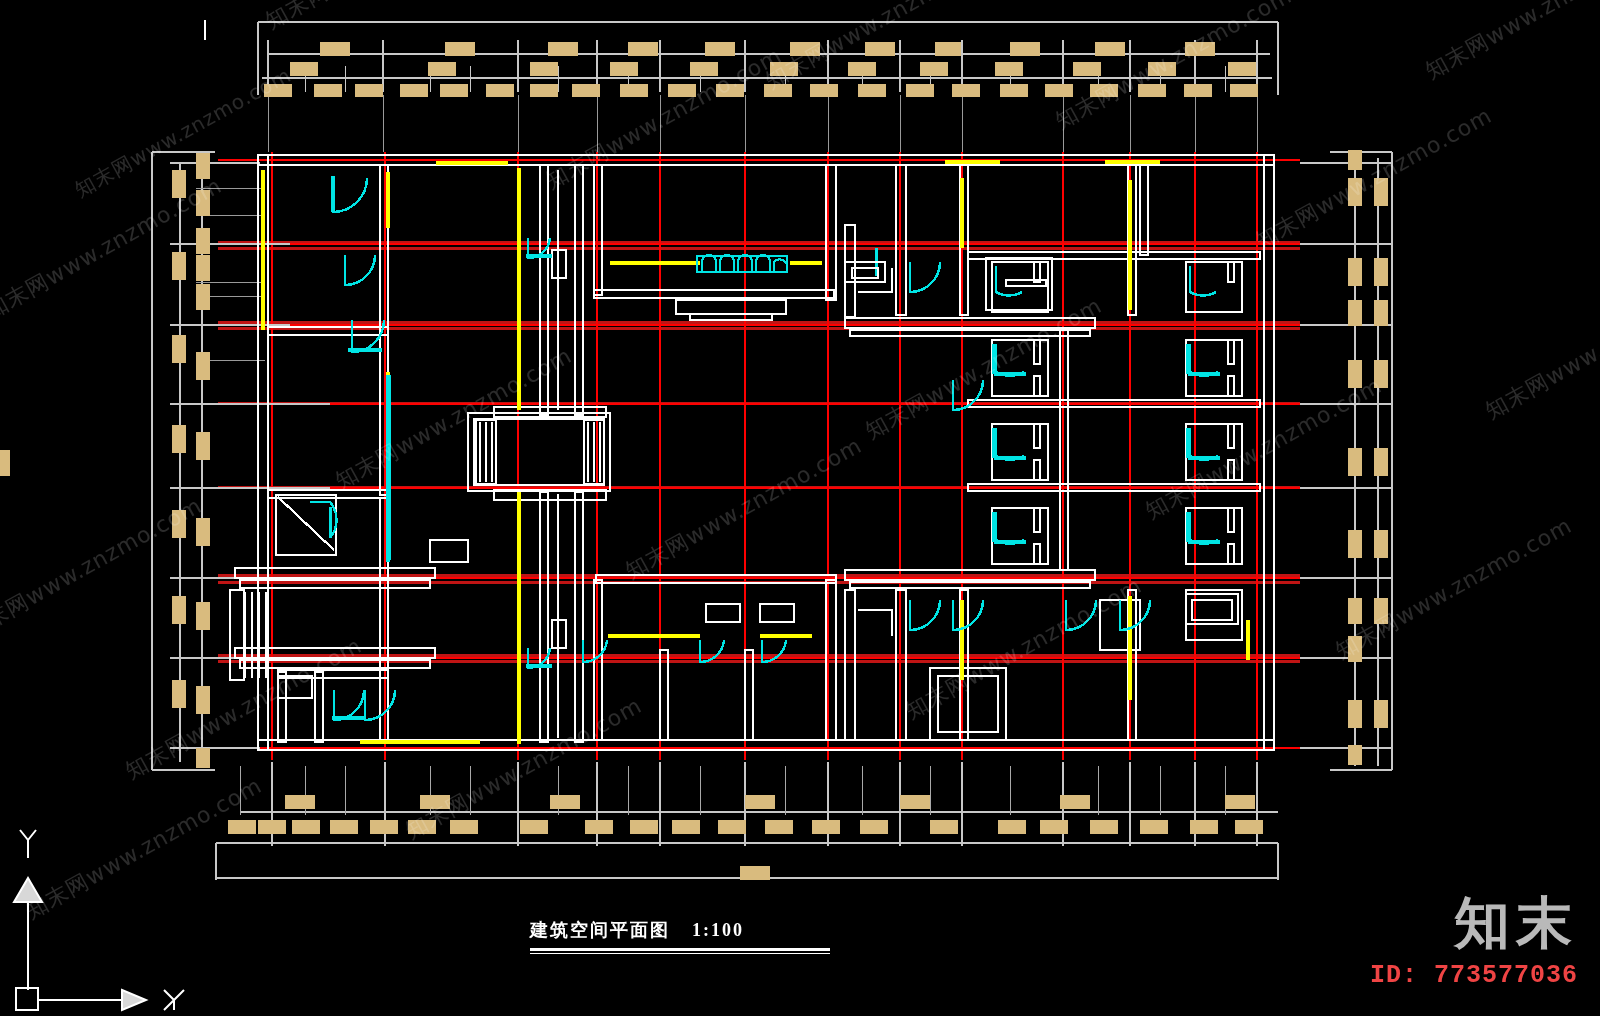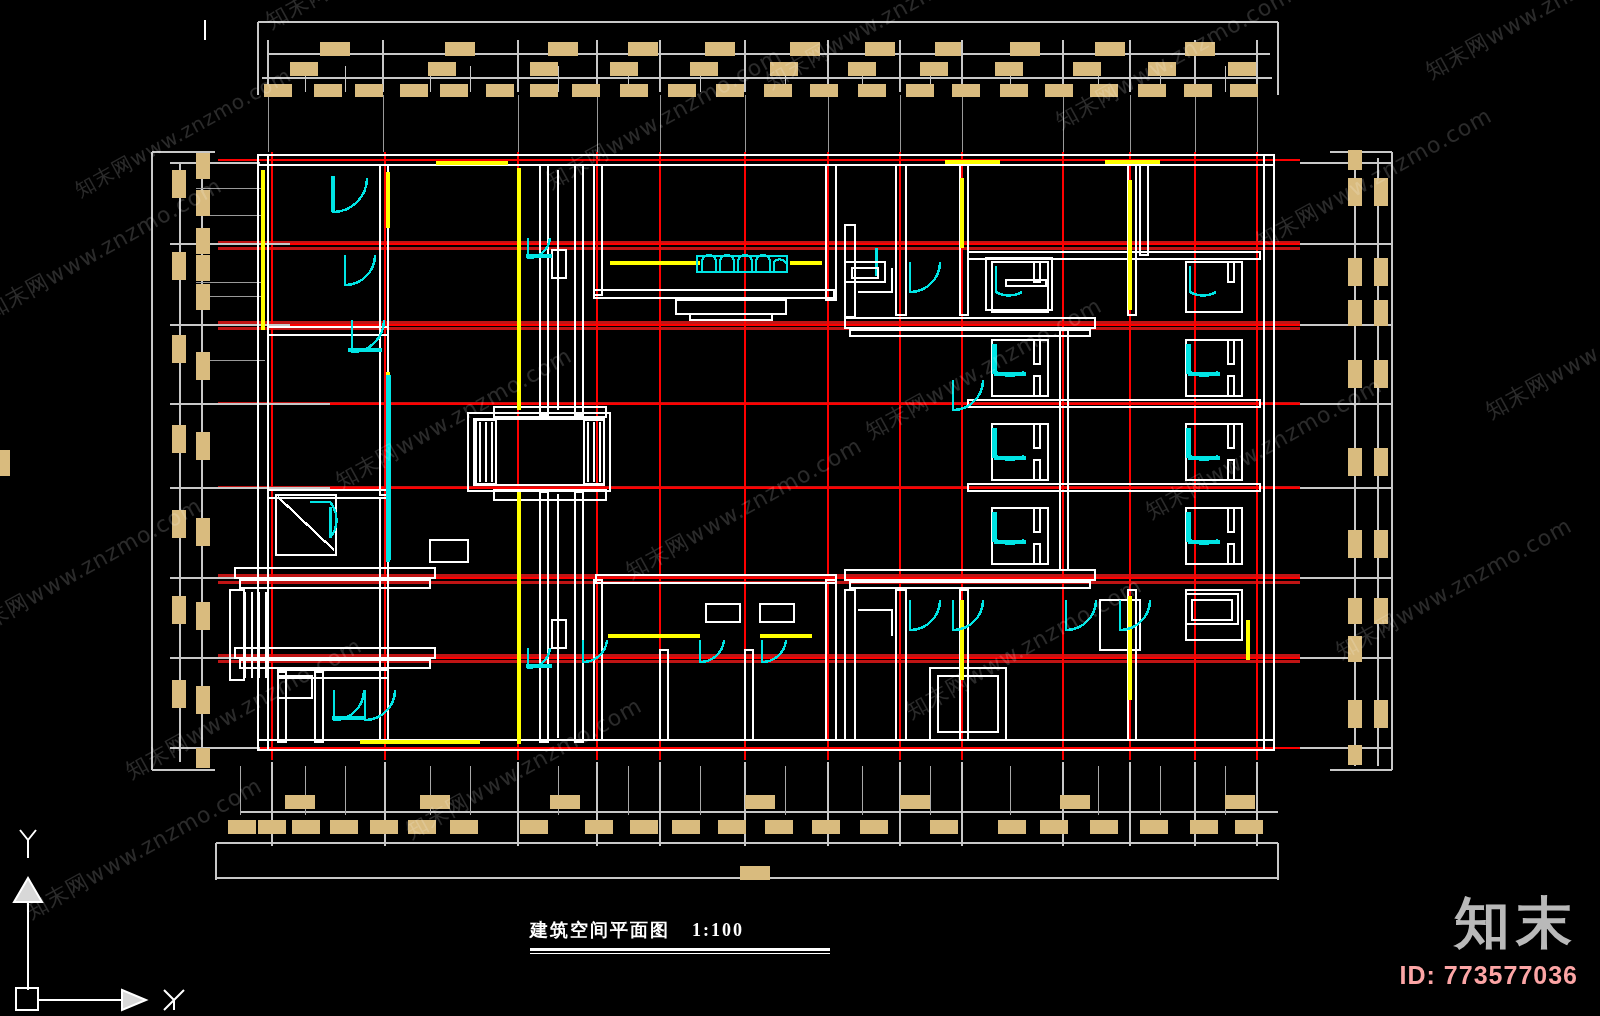--- a/index.html
+++ b/index.html
@@ -24,22 +24,22 @@
   }
 
   
   #brand{position:absolute;right:22px;bottom:26px;text-align:right;pointer-events:none;}
   #brand .logo{
     font-family:"DejaVu Sans","Liberation Sans",sans-serif;
     font-size:56px;font-weight:700;color:#b9b9b9;line-height:1;letter-spacing:6px;
   }
   #brand .idline{
     margin-top:10px;
-    font-family:Liberation Sans, sans-serif;
-    font-size:25px;font-weight:700;color:#fca5a5;letter-spacing:1px;
+    font-family:Liberation Mono, monospace;
+    font-size:25px;font-weight:700;color:#ef4444;letter-spacing:1px;
   }
 
   
   #titleblock{position:absolute;left:530px;top:918px;pointer-events:none;}
   #titleblock .t{
     font-family:"DejaVu Sans","Liberation Sans",sans-serif;
     font-size:18px;font-weight:700;color:#ffffff;letter-spacing:2px;white-space:nowrap;
   }
   #titleblock .t .scale{margin-left:22px;font-family:"Liberation Serif","DejaVu Serif",serif;}
   #titleblock .rule1{margin-top:6px;height:3px;background:#ffffff;width:300px;}

